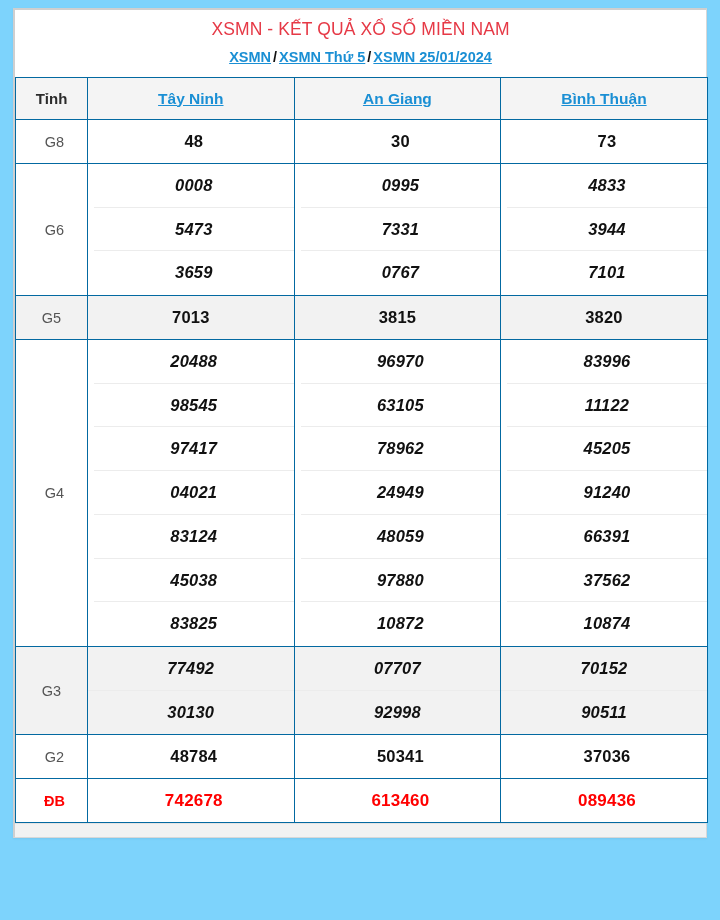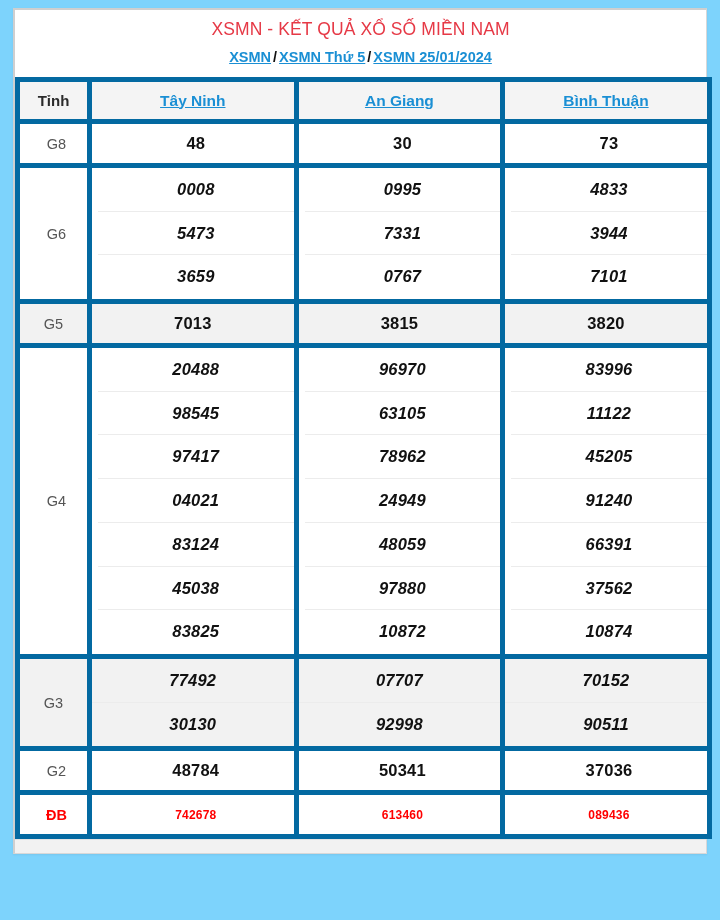--- a/index.html
+++ b/index.html
@@ -66,21 +66,21 @@
   table.kq {
     width: 100%;
     border-collapse: collapse;
     table-layout: fixed;
     font-size: 15px;
   }
   table.kq col.c-label { width: 72px; }
   table.kq col.c-prov  { width: 206.6px; }
 
   table.kq th, table.kq td {
-    border: 5px solid #0369a1;
+    border: 1px solid #0369a1;
     padding: 0;
     text-align: center;
     vertical-align: middle;
   }
 
   thead th {
     background: #f4f4f4;
     height: 42px;
     font-weight: bold;
     font-size: 15px;
@@ -111,21 +111,21 @@
   }
 
   td.numcell {
     font-weight: bold;
     color: #111111;
     font-size: 16.5px;
     letter-spacing: 0.2px;
   }
   td.numcell.db-num {
     color: #ff0000;
-    font-size: 12px;
+    font-size: 17px;
   }
 
   
   .stack { display: block; width: 100%; font-style: italic; }
   .stack .sub {
     display: block;
     height: 43.7px;
     line-height: 43.7px;
     border-bottom: 1px solid #ececec;
   }

